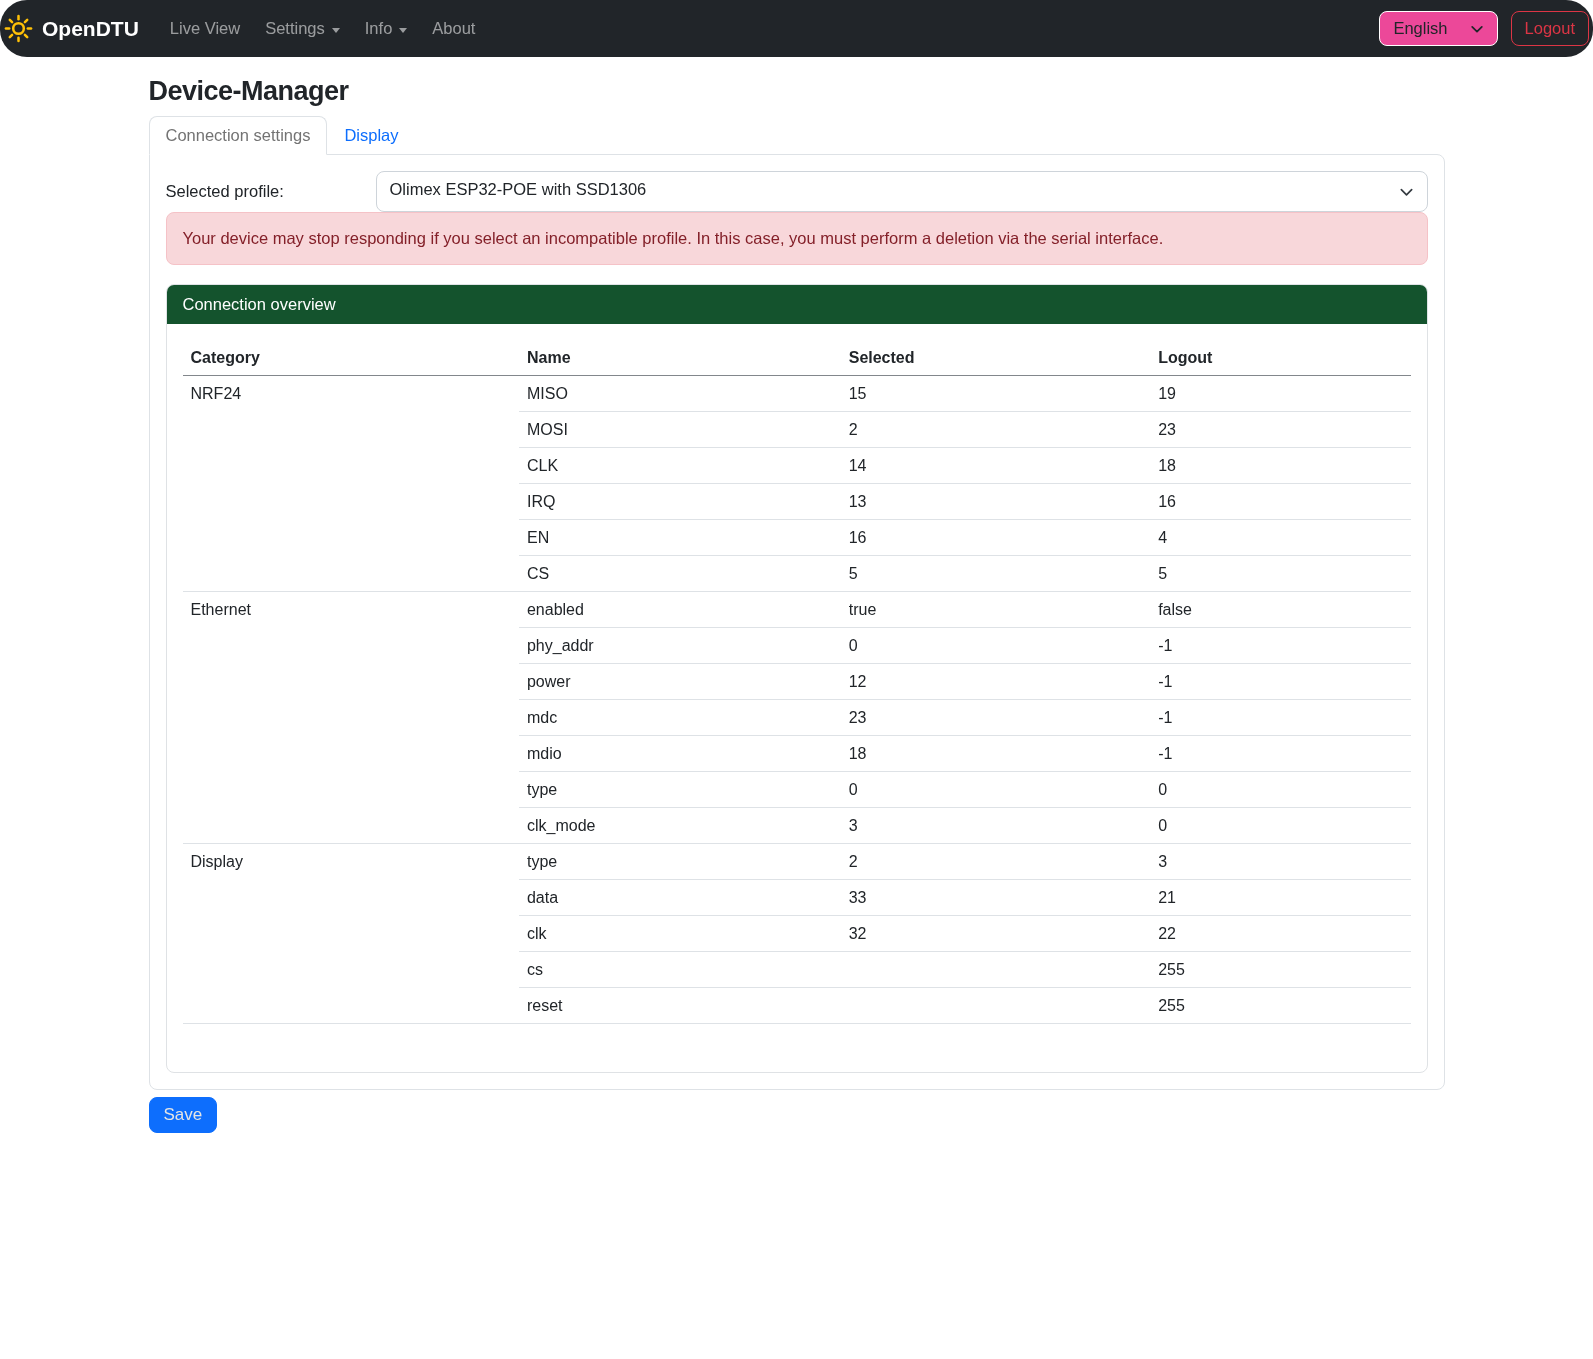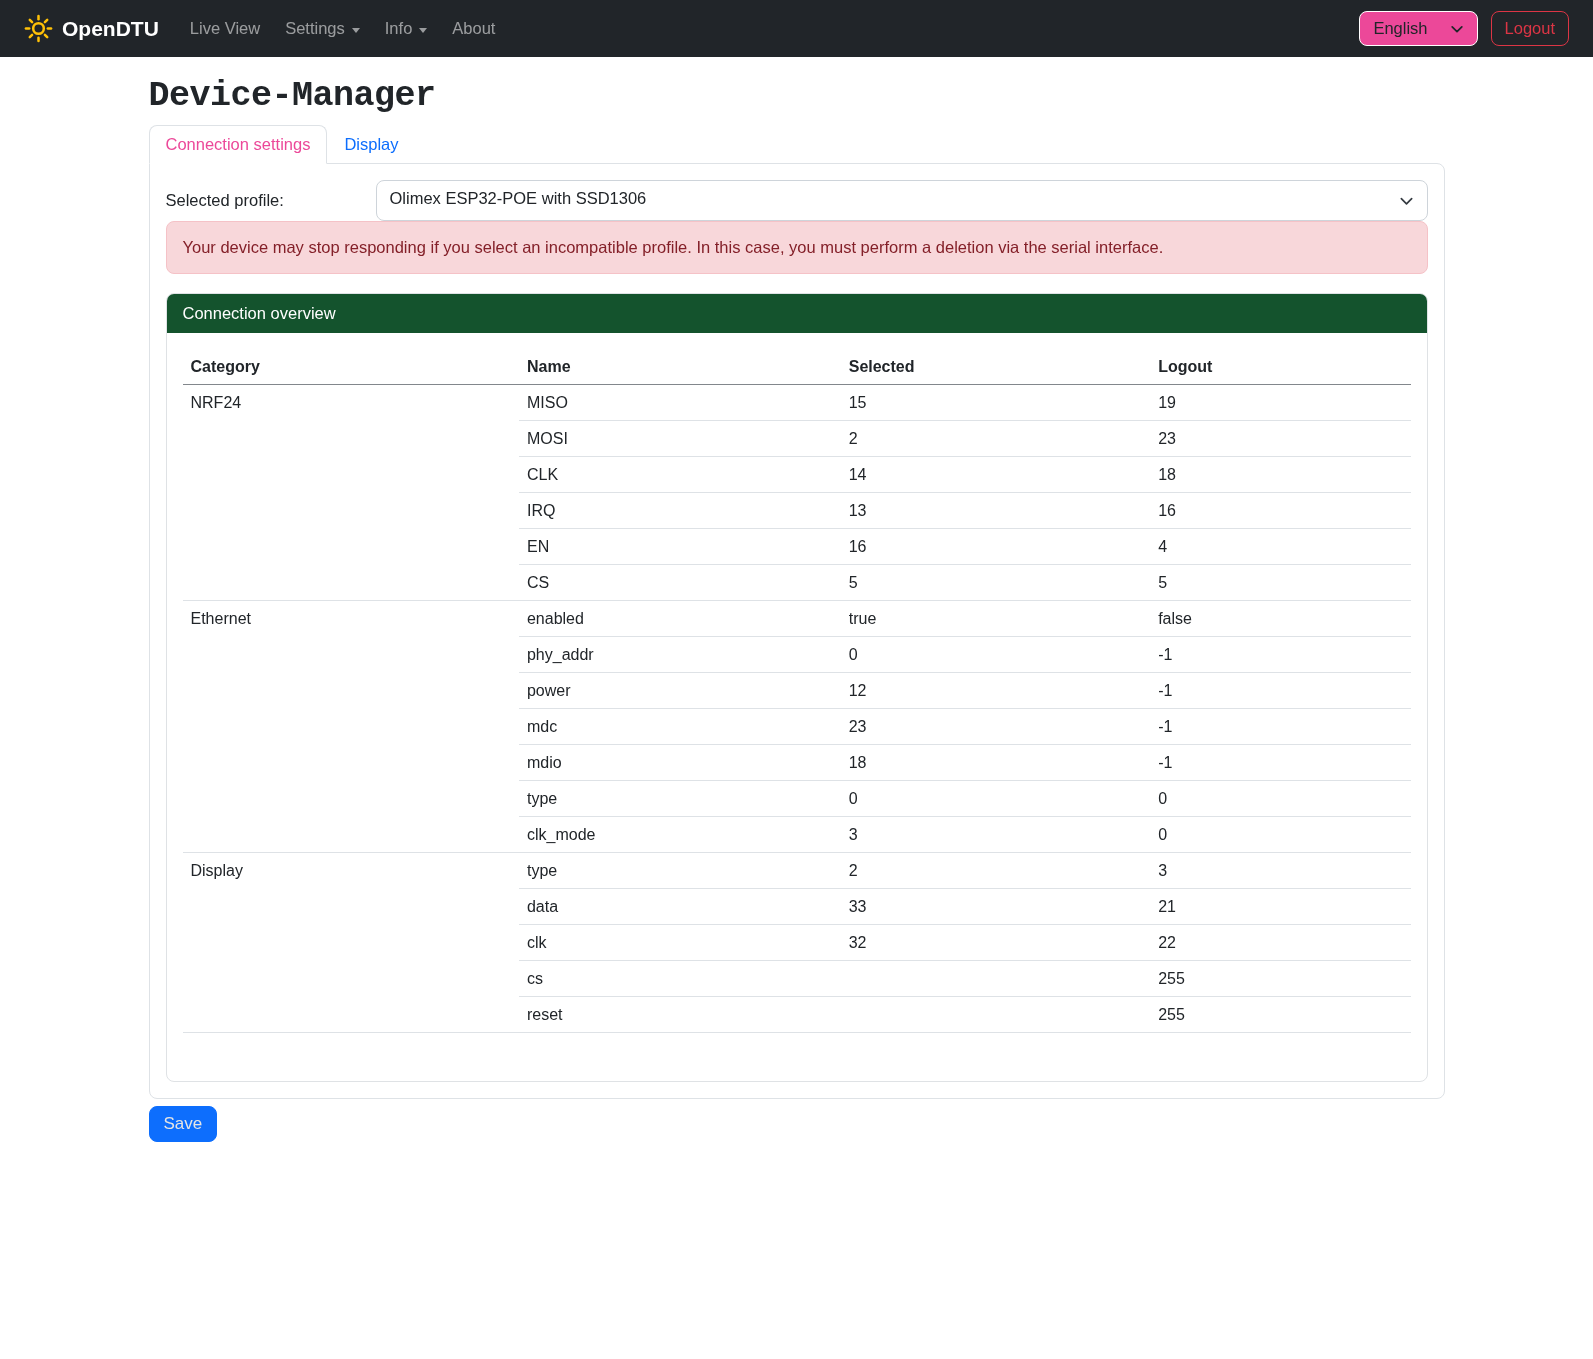--- a/index.html
+++ b/index.html
@@ -10,21 +10,22 @@
     font-size: 16px;
     width: 1593px;
     min-height: 1359px;
   }
 
   
   .navbar {
     background: #212529;
     height: 57px;
     display: flex;
-    padding: 0 24px;
+    padding: 0 4px;
+    border-radius: 27px;
   }
   .brand {
     display: flex;
     align-items: center;
     gap: 9px;
     color: #fff;
     font-size: 21px;
     font-weight: 600;
     margin-right: 22px;
     cursor: pointer;
@@ -67,39 +68,38 @@
     border-radius: 8px;
     padding: 7px 13px;
     font-size: 16.5px;
     font-family: inherit;
     cursor: pointer;
   }
 
   
   .container { width: 1296px; margin: 0 auto; }
   .page-title {
-    font-size: 35px;
+    font-size: 27px;
     font-weight: 600;
     margin: 19px 0 9px;
     letter-spacing: -0.5px;
-    font-family: Liberation Mono, monospace;
   }
 
   .tabs { display: flex; list-style: none; margin: 0; padding: 0; }
   .tab {
     padding: 9px 16px;
     cursor: pointer;
     border: 1px solid transparent;
     border-radius: 8px 8px 0 0;
     margin-bottom: -1px;
     position: relative;
     z-index: 2;
     font-size: 16.5px;
   }
-  .tab.active { background: #fff; border-color: #dee2e6 #dee2e6 #fff; color: #ec4899; }
+  .tab.active { background: #fff; border-color: #dee2e6 #dee2e6 #fff; color: #737373; }
   .tab.inactive { color: #0d6efd; }
 
   .tab-card {
     border: 1px solid #dee2e6;
     border-radius: 0 8px 8px 8px;
     padding: 16px;
     background: #fff;
     position: relative;
     z-index: 1;
   }

